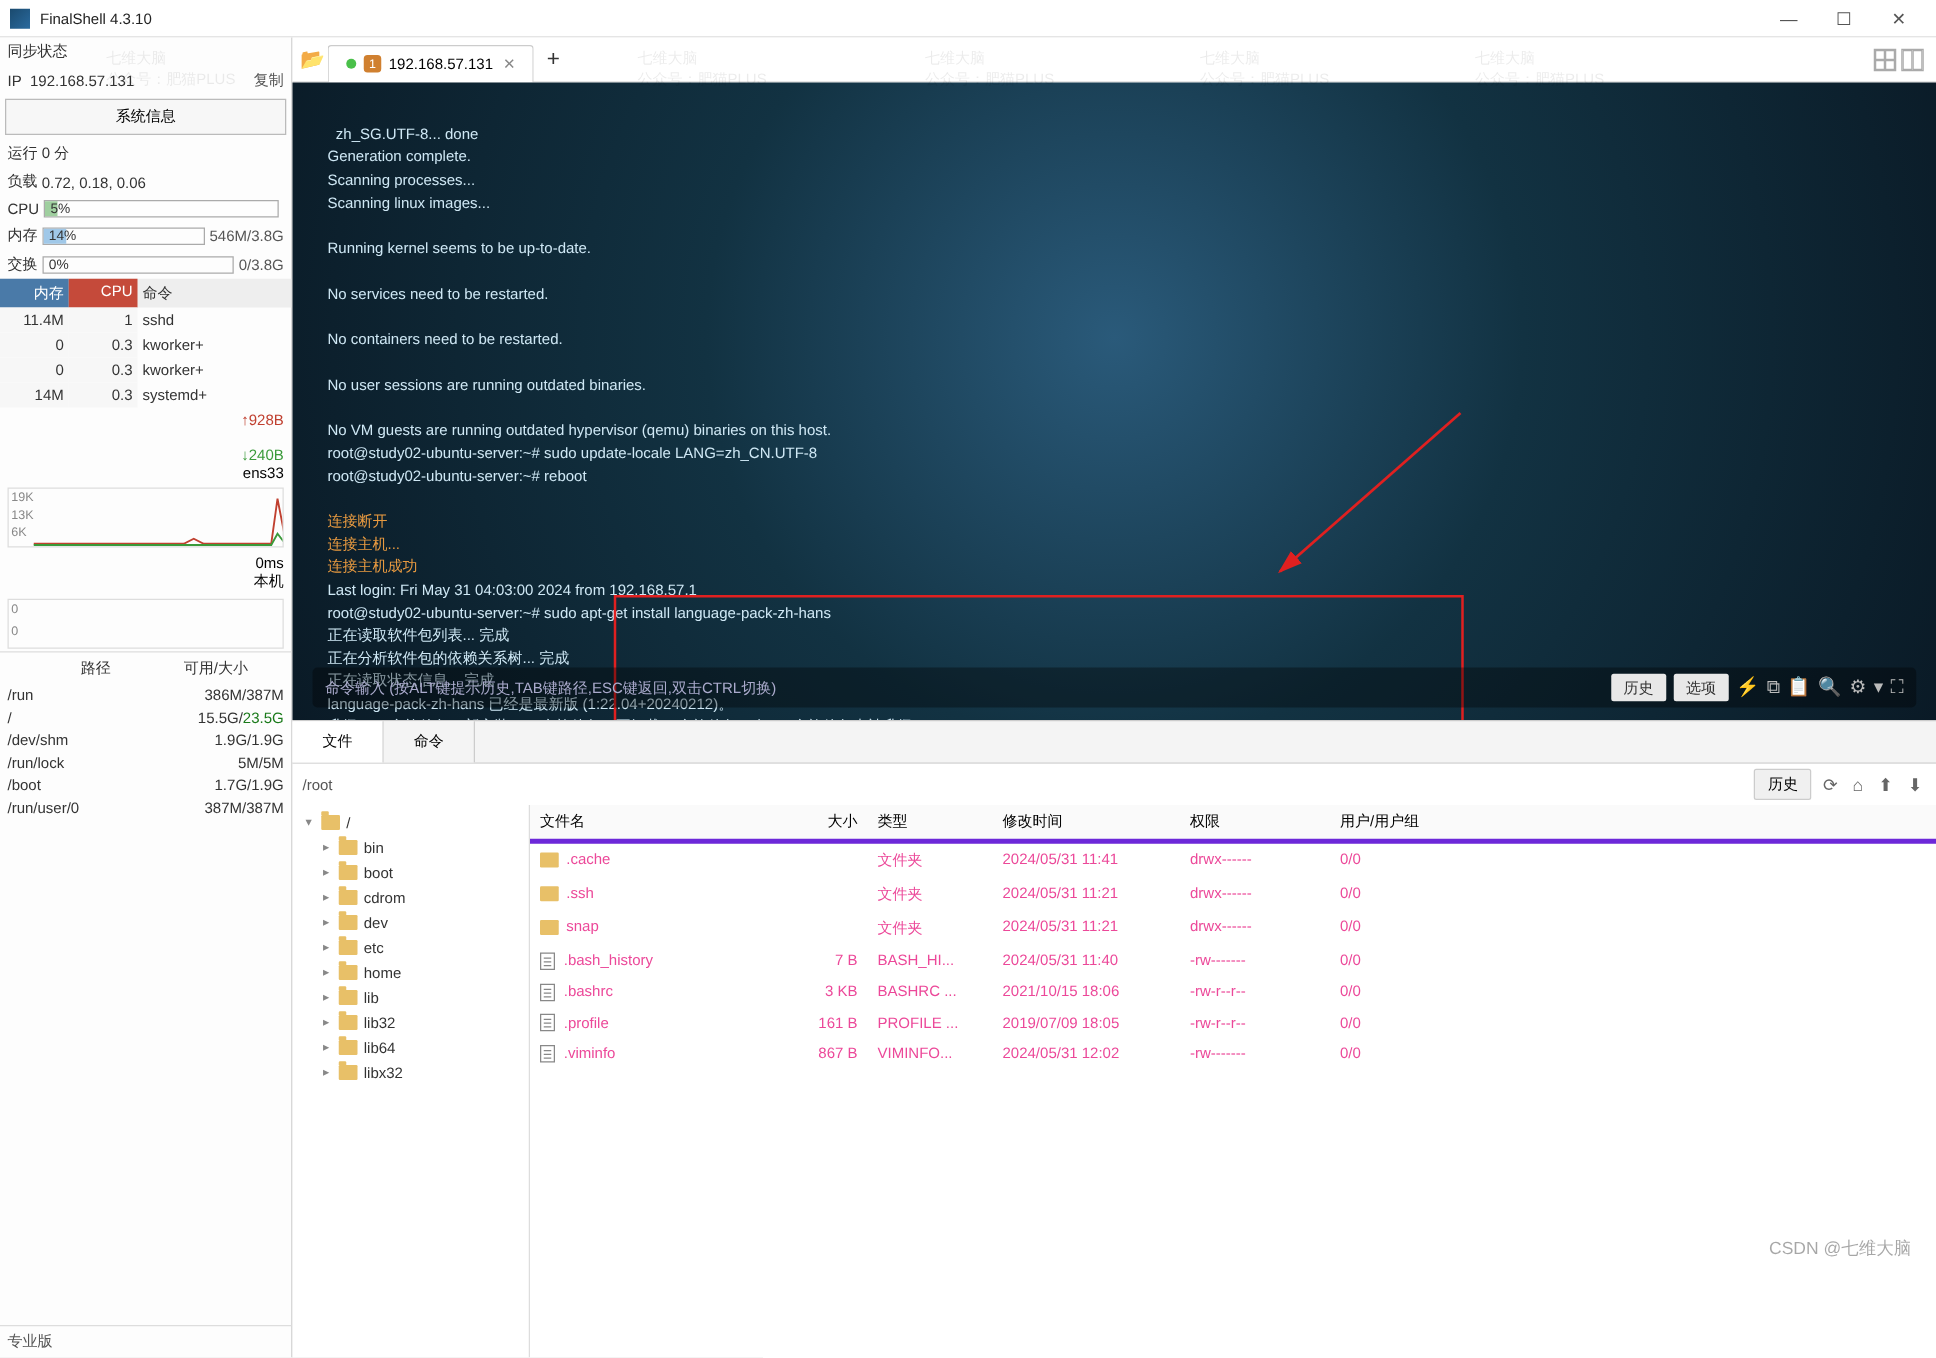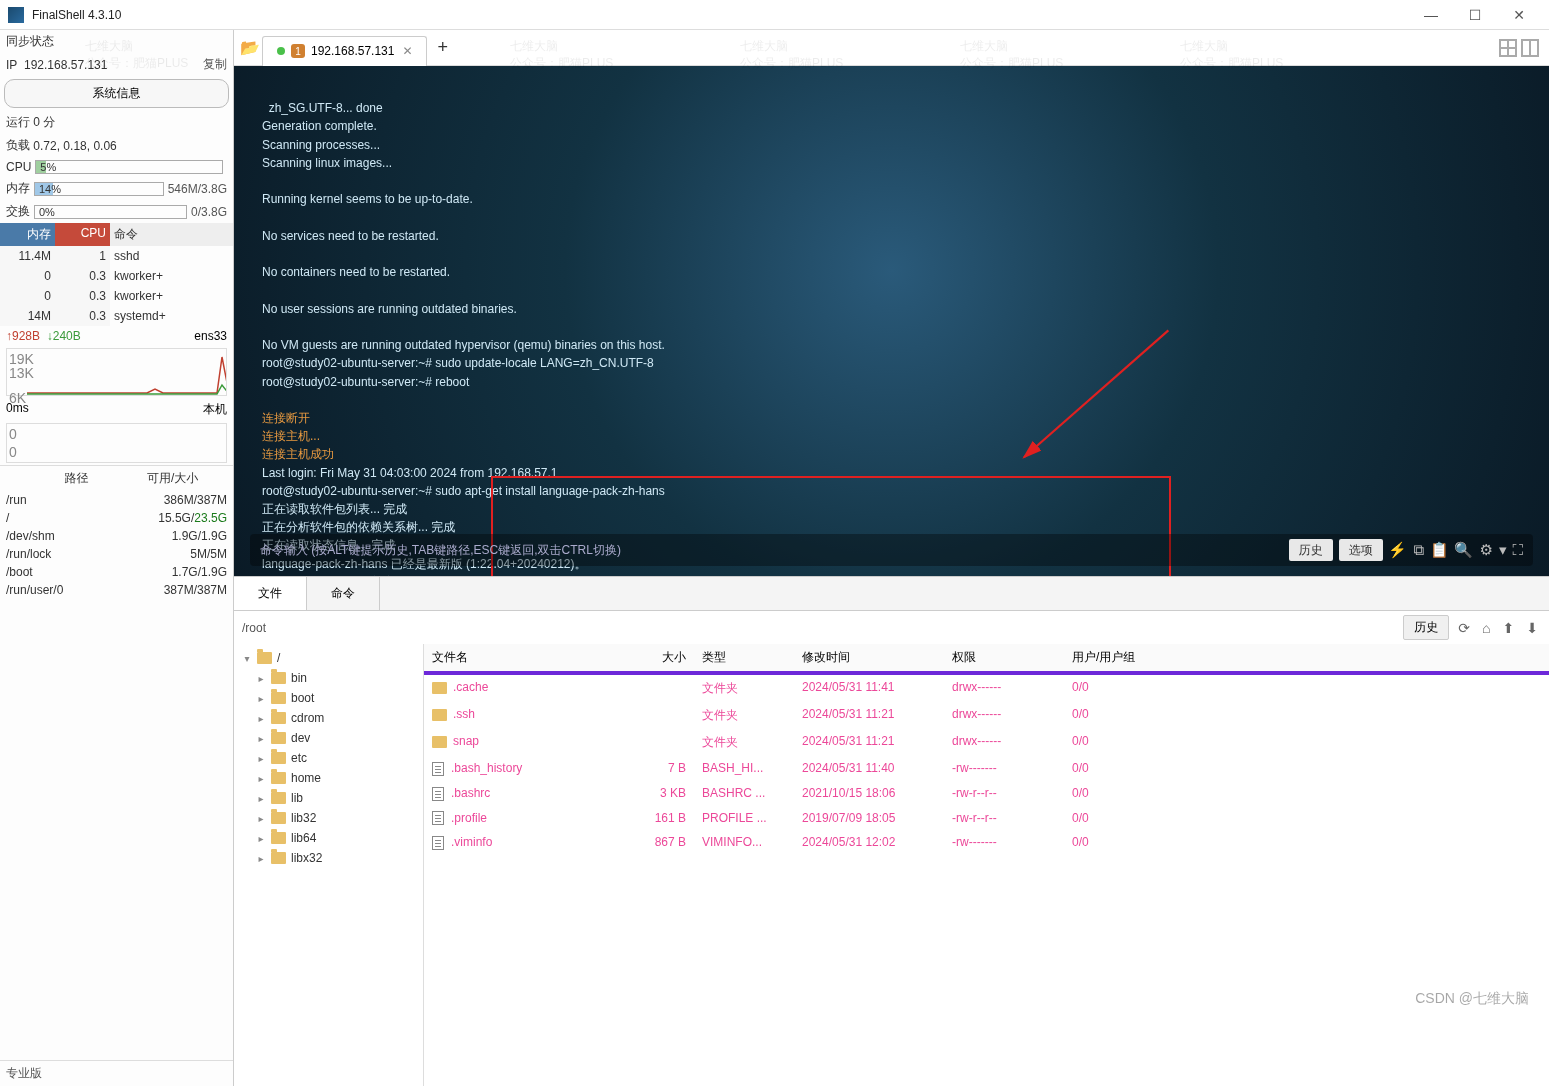--- a/index.html
+++ b/index.html
@@ -8,40 +8,40 @@
 .titlebar { height:30px; background:#fff; display:flex; align-items:center; padding:0 8px; border-bottom:1px solid #ddd;}
 .titlebar .logo { width:16px; height:16px; background:linear-gradient(135deg,#1a4a6e,#2a6a9e); margin-right:8px;}
 .titlebar .title { flex:1; color:#222;}
 .titlebar .btn { width:44px; height:28px; display:flex; align-items:center; justify-content:center; color:#555; font-size:14px;}
 .main { display:flex; height:calc(100% - 30px);}
 
 .left { width:234px; border-right:1px solid #ccc; display:flex; flex-direction:column; background:#fdfdfd;}
 .row { display:flex; align-items:center; padding:3px 6px; color:#333;}
 .row .lbl{white-space:nowrap;}
 .row .rt{margin-left:auto; color:#555;}
-.sysinfo-btn{margin:3px 4px; padding:5px; text-align:center; border:1px solid #bbb; background:#f7f7f7; border-radius:10px;}
+.sysinfo-btn{margin:3px 4px; padding:5px; text-align:center; border:1px solid #bbb; background:#f7f7f7; border-radius:0;}
 .bar{height:14px; border:1px solid #aaa; display:flex; align-items:center; position:relative; flex:1; margin:0 4px;}
 .bar .fill{position:absolute;left:0;top:0;bottom:0;background:#9fcf9f;}
 .bar .fill.blue{background:#a0c8e8;}
 .bar .txt{position:relative;padding-left:4px;font-size:11px;}
 .tblhdr{display:flex;background:#eee;color:#333;}
 .tblhdr>div,.trow>div{padding:3px 4px; text-align:right;}
 .tblhdr .c1,.trow .c1{width:55px; background:#4a7aa8;color:#fff;}
 .tblhdr .c2,.trow .c2{width:55px; background:#c54a3a;color:#fff;}
 .tblhdr .c3,.trow .c3{flex:1;text-align:left;}
 .trow{display:flex;}
 .trow .c1{background:#f7f7f7;color:#333;}
 .trow .c2{background:#f7f7f7;color:#333;}
 .trow .c3{text-align:left;color:#333;}
-.net{display:flex;align-items:flex-start;padding:3px 6px;}
+.net{display:flex;align-items:flex-end;padding:3px 6px;flex-direction:column;}
 .up{color:#c04030;}
 .dn{color:#3a9a3a;}
 .net .rt{margin-left:auto;}
 .graph{height:48px;border:1px solid #ddd;margin:2px 6px;position:relative;}
-.graph .sl{position:absolute;left:2px;font-size:14px;color:#888;}
+.graph .sl{position:absolute;left:2px;font-size:10px;color:#888;}
 .path-hdr{display:flex;padding:4px 6px;font-weight:normal;color:#333;border-top:1px solid #ddd;}
 .path-hdr .ph{text-align:center;flex:1;}
 .path-hdr .ps{width:80px;}
 .prow{display:flex;padding:2px 6px;color:#333;}
 .prow .pn{flex:1;}
 .prow .pv{width:90px;text-align:right;}
 .prow .pv .hl{color:#1a7a1a;}
 .footer-left{padding:4px 6px;border-top:1px solid #ddd;color:#555;}
 
 .right{flex:1;display:flex;flex-direction:column;}
@@ -171,21 +171,21 @@
           <div class="c3">systemd+</div>
         </div>
       </div>
     <div class="net">
       <span class="up">↑928B</span>&nbsp;&nbsp;<span class="dn">↓240B</span>
       <span class="rt">ens33</span>
     </div>
     <div class="graph">
       <span class="sl" style="top:2px">19K</span>
       <span class="sl" style="top:16px">13K</span>
-      <span class="sl" style="top:41px">6K</span>
+      <span class="sl" style="top:30px">6K</span>
       <svg width="100%" height="100%" style="position:absolute">
           <polyline points="20,44 140,44 148,40 156,44 210,44 215,8 222,44" fill="none" stroke="#c04030" stroke-width="1.5"></polyline>
           <polyline points="20,45 210,45 215,36 222,45" fill="none" stroke="#3a9a3a" stroke-width="1.5"></polyline>
         </svg>
     </div>
     <div class="net">
         <span>0ms</span>
         <span class="rt">本机</span>
       </div>
     <div class="graph" style="height:40px">

